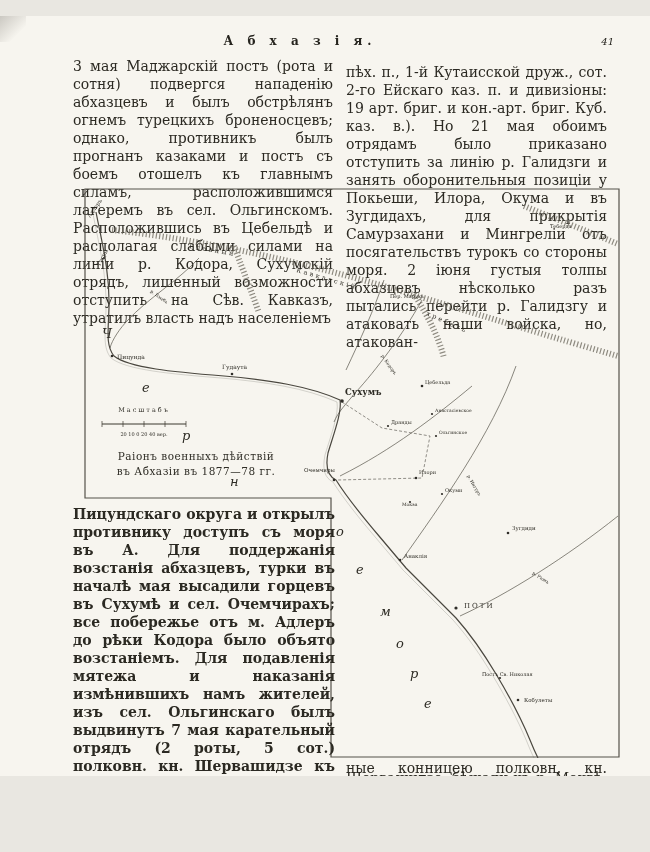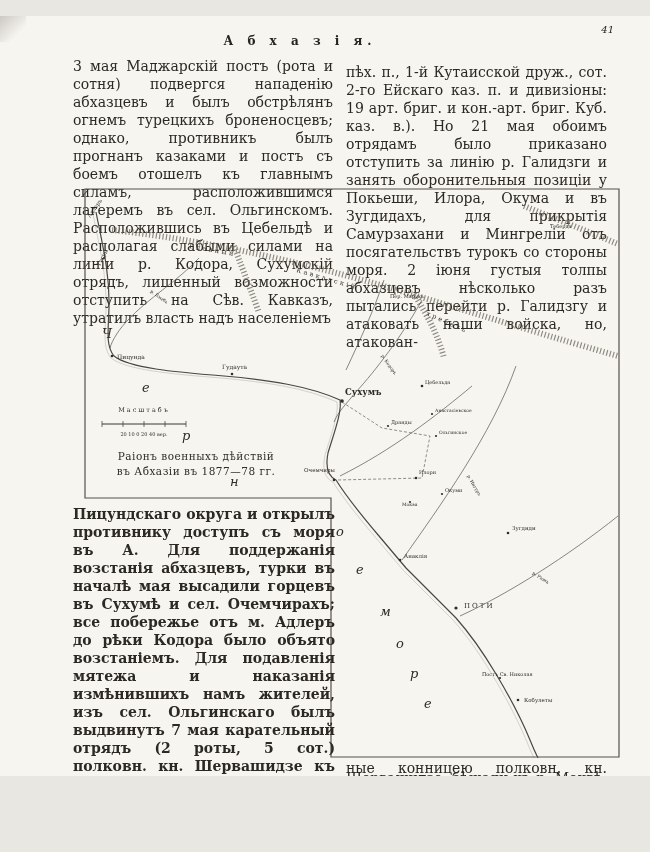--- a/index.html
+++ b/index.html
@@ -6,21 +6,21 @@
   .page{
     position:relative;width:650px;height:760px;margin:16px auto;
     background:#f7f5ef;color:#26241e;overflow:hidden;
     font-family:"DejaVu Serif", serif;
   }
   .running-title{
     position:absolute;left:0;top:18px;width:600px;text-align:center;
     font-size:12px;font-weight:bold;letter-spacing:5px;
   }
   .page-number{
-    position:absolute;right:36px;top:8px;font-size:10px;font-style:italic;
+    position:absolute;right:36px;top:20px;font-size:10px;font-style:italic;
   }
   .col{
     position:absolute;text-align:justify;
     font-size:14px;line-height:18px;color:#2b2922;
   }
   .col-top-left{left:73px;top:41px;width:260px;height:128px;}
   .col-top-right{left:346px;top:47px;width:261px;height:128px;}
   .col-bottom-left{left:73px;top:489px;width:262px;height:352px;font-weight:bold;}
   .col-bottom-right{left:346px;top:747px;width:261px;height:100px;font-size:14px;line-height:10.2px;}
   .map-figure{position:absolute;left:84px;top:172px;}

